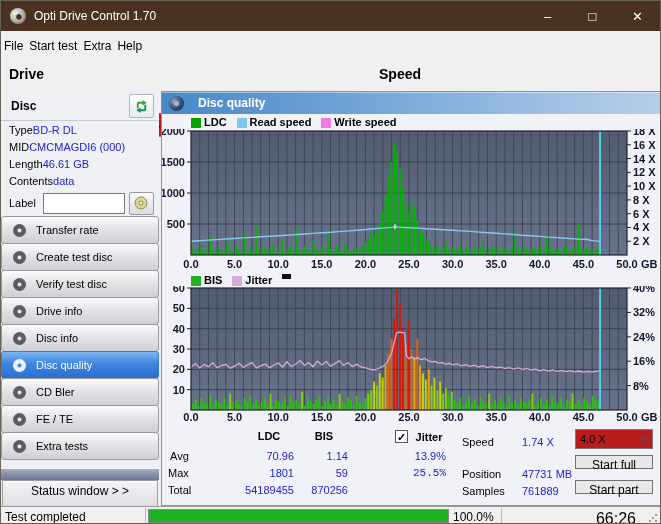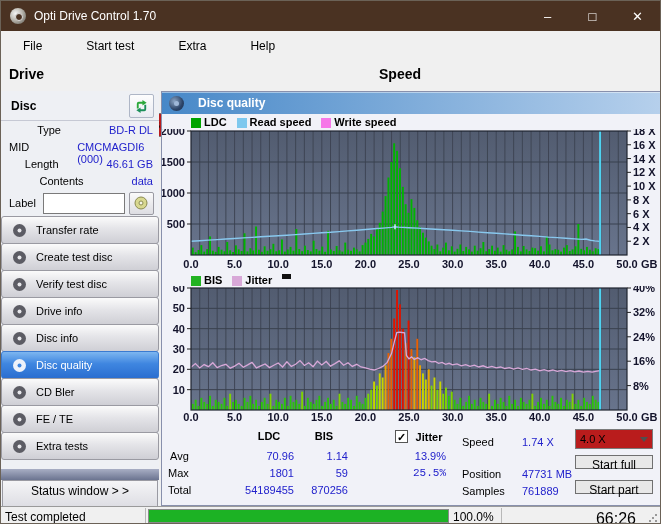--- a/index.html
+++ b/index.html
@@ -15,21 +15,21 @@
             position:relative;}
   .app-icon::after{content:"";position:absolute;left:5px;top:5px;width:6px;height:6px;border-radius:50%;
             background:#4a3222;border:1px solid #ddd;}
   .title-text{font-size:12px;}
   .win-btns{margin-left:auto;display:flex;height:100%;}
   .win-btn{width:45px;height:100%;display:flex;align-items:center;justify-content:center;
            font-size:13px;color:#fff;}
   
   .menubar{position:absolute;left:0;top:30px;width:100%;height:22px;background:#f0f0f0;
            display:flex;align-items:center;}
-  .menu-item{padding:3px 22px;font-size:12px;margin-top:8px;}
+  .menu-item{padding:3px 3px;font-size:12px;margin-top:8px;}
   
   .toolbar{position:absolute;left:0;top:52px;width:100%;height:38px;background:#f0f0f0;}
   .tb-label{position:absolute;font-weight:bold;font-size:14px;top:13px;}
   .combo{position:absolute;background:#b91c1c;border:1px solid #7a7a7a;display:flex;align-items:center;
          padding:0 4px;font-size:11px;}
   .combo .chev{margin-left:auto;width:0;height:0;border-left:4px solid transparent;
          border-right:4px solid transparent;border-top:5px solid #505050;}
   .tool-btn{position:absolute;border:1px solid #aeb6c6;border-radius:2px;
             background:linear-gradient(#fdfdfd,#e9ebf2);display:flex;align-items:center;justify-content:center;}
   .vsep{position:absolute;top:58px;width:1px;height:26px;background:#c5c5c5;}
@@ -37,21 +37,21 @@
           background:linear-gradient(180deg,#f2848e 55%,#5570d8 45%);border:1px solid #a05060;}
   .floppy{width:15px;height:15px;background:#2a62d8;border-radius:2px;position:relative;}
   .floppy::before{content:"";position:absolute;left:4px;top:0;width:7px;height:5px;background:#cfd8f2;}
   .floppy::after{content:"";position:absolute;left:3px;bottom:1px;width:9px;height:6px;background:#e8ecf8;}
   
   .sidebar{position:absolute;left:0;top:90px;width:158px;height:415px;background:#eef0f4;}
   .disc-panel{position:absolute;left:0;top:0;width:100%;height:126px;}
   .disc-title{position:absolute;left:10px;top:8px;font-weight:bold;font-size:12px;}
   .disc-sep{position:absolute;left:0;top:29px;width:100%;height:1px;background:#c6c9d4;}
   .panel-refresh{position:absolute;right:5px;top:3px;width:25px;height:24px;}
-  .disc-row{position:absolute;left:8px;right:6px;height:15px;display:flex;justify-content:flex-end;gap:48px;}
+  .disc-row{position:absolute;left:8px;right:6px;height:15px;display:flex;justify-content:flex-start;}
   .disc-row .val{color:#2222cc;}
   .label-row{position:absolute;left:8px;right:5px;top:100px;height:24px;display:flex;align-items:center;}
   .label-input{width:82px;height:21px;border:1px solid #7a7a7a;background:#fff;margin-left:7px;
                font-family:"Liberation Sans",sans-serif;font-size:11px;padding:0 3px;}
   .disc-btn{width:26px;height:23px;margin-left:4px;border:1px solid #9a9aa2;border-radius:2px;
             background:linear-gradient(#fafafa,#dddde2);display:flex;align-items:center;justify-content:center;}
   .nav{position:absolute;left:0;top:126px;width:158px;}
   .nav-btn{height:28px;display:flex;align-items:center;gap:9px;padding-left:10px;
            border:1px solid #9a9aa2;border-radius:3px;margin-top:-1px;
            background:linear-gradient(#fbfbfb,#e4e4e8 45%,#cfcfd5);font-size:11px;}

